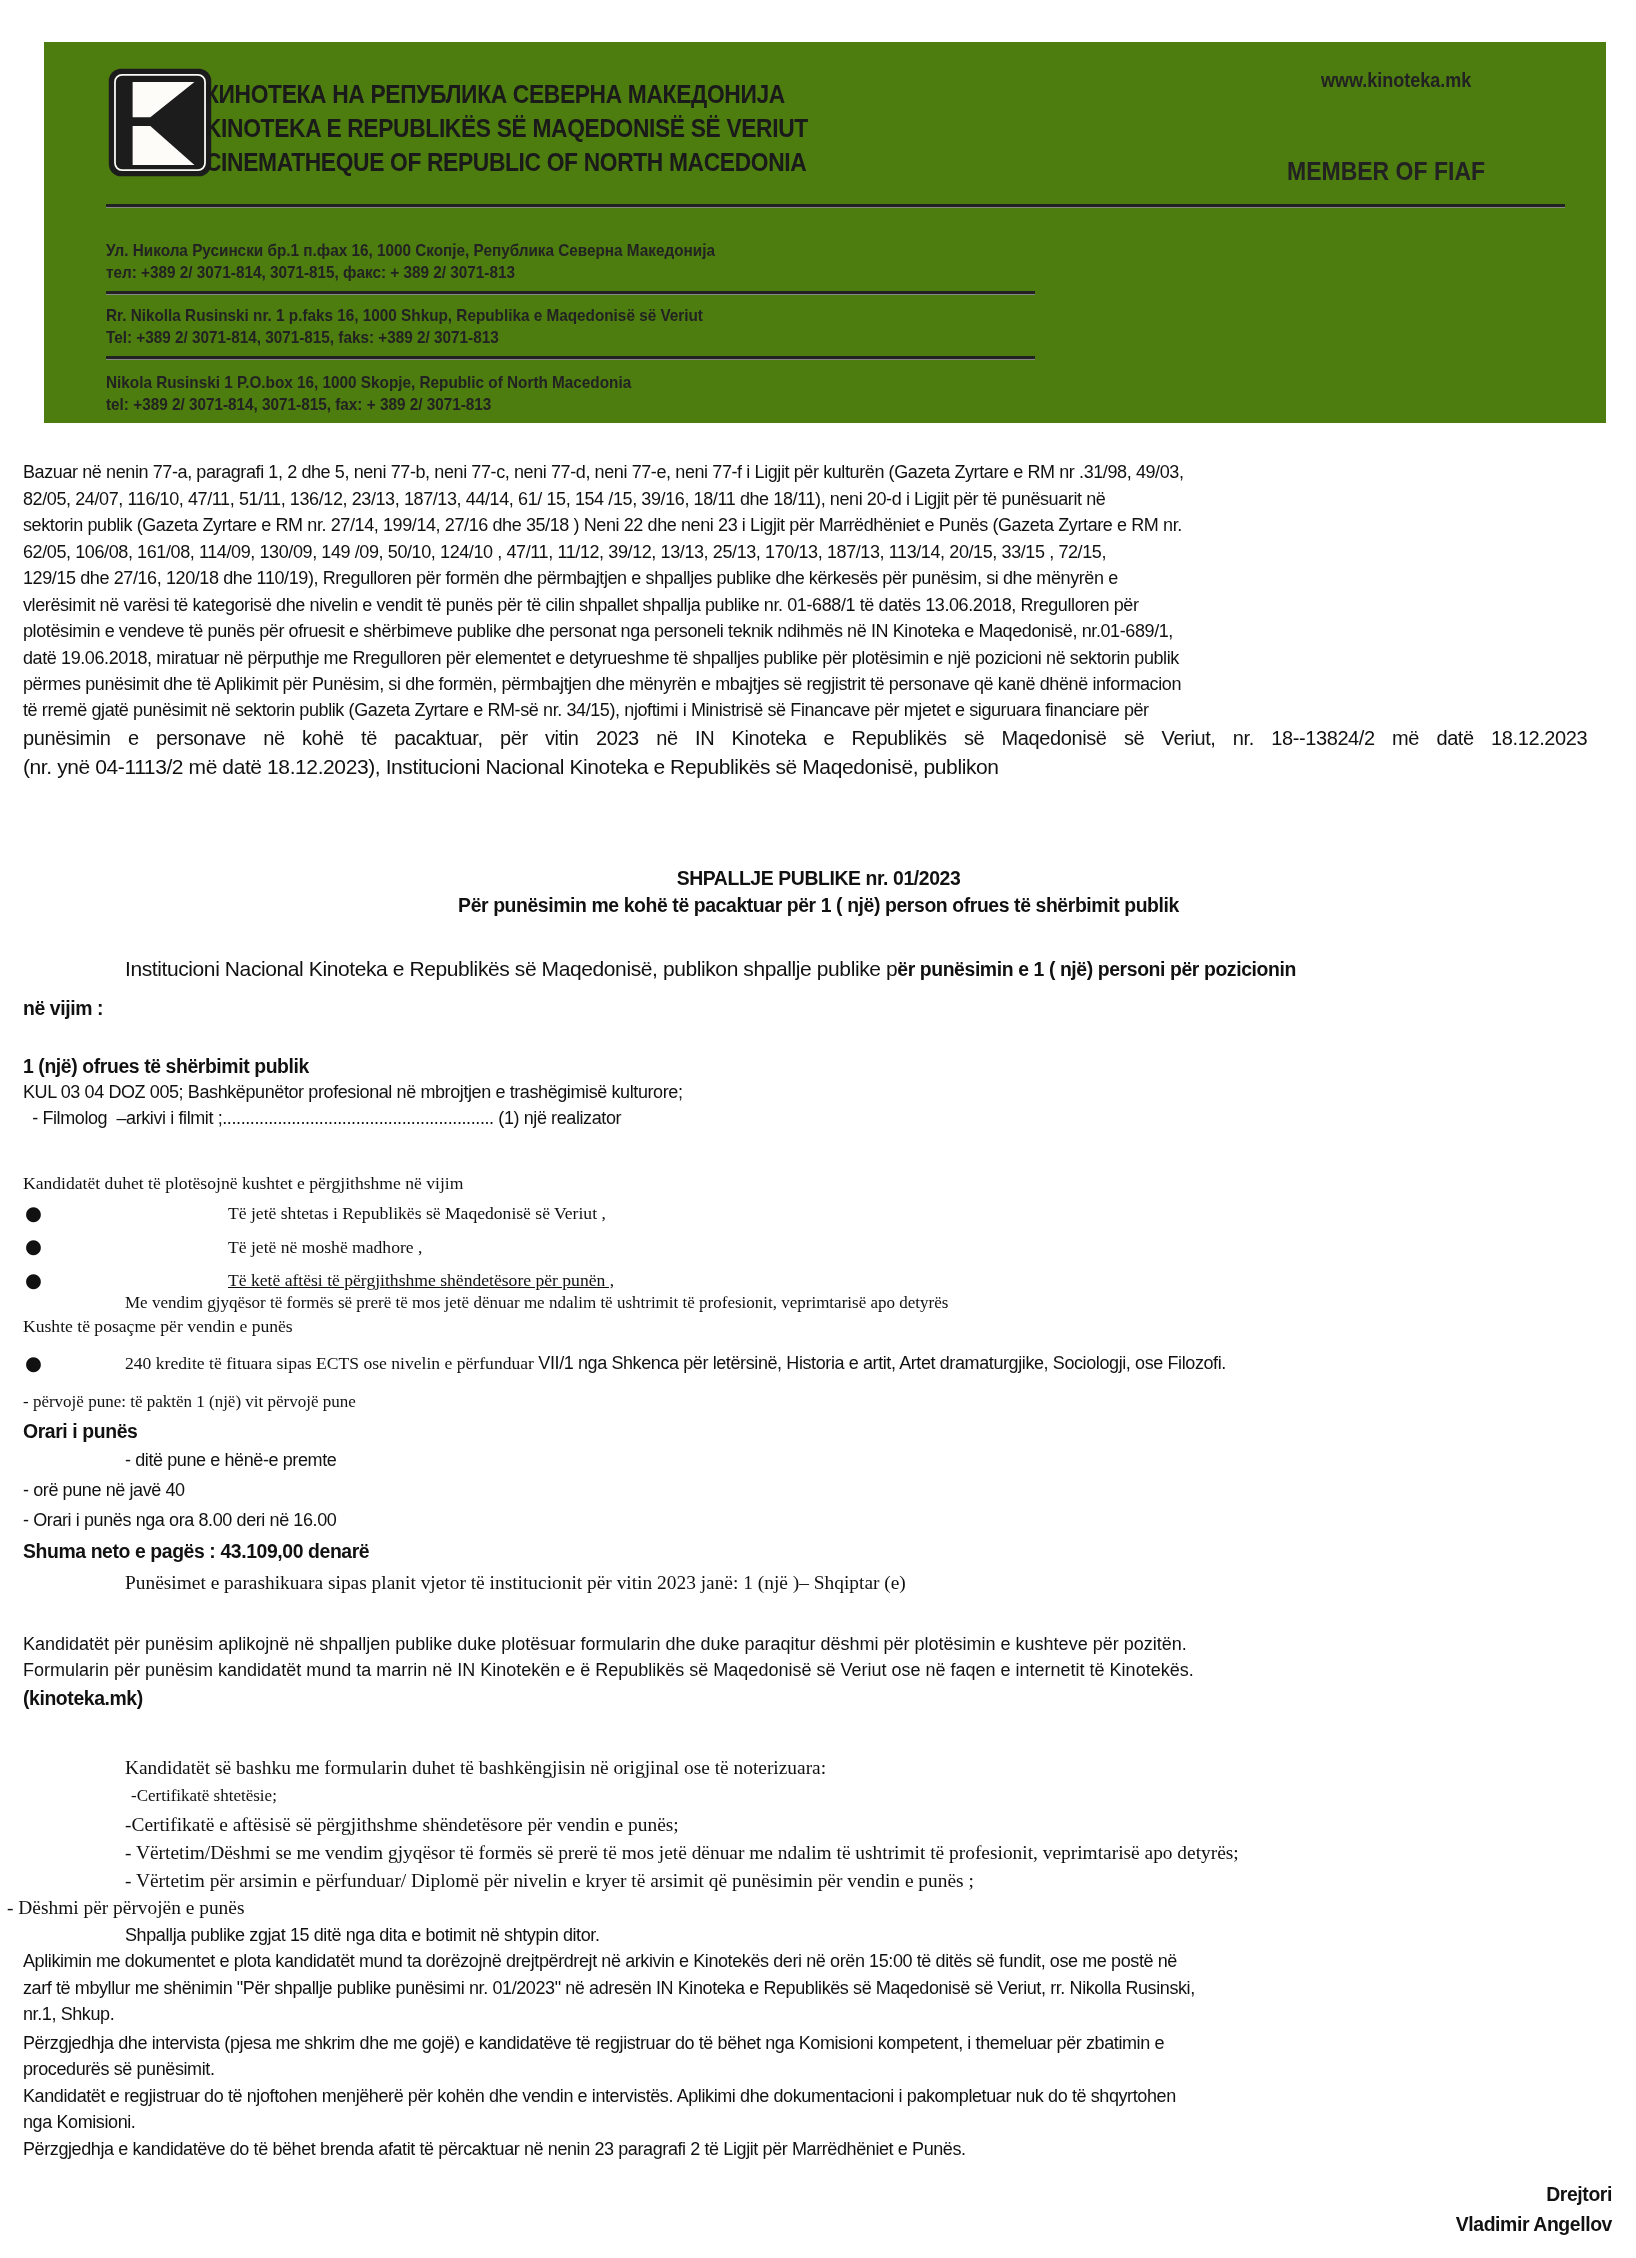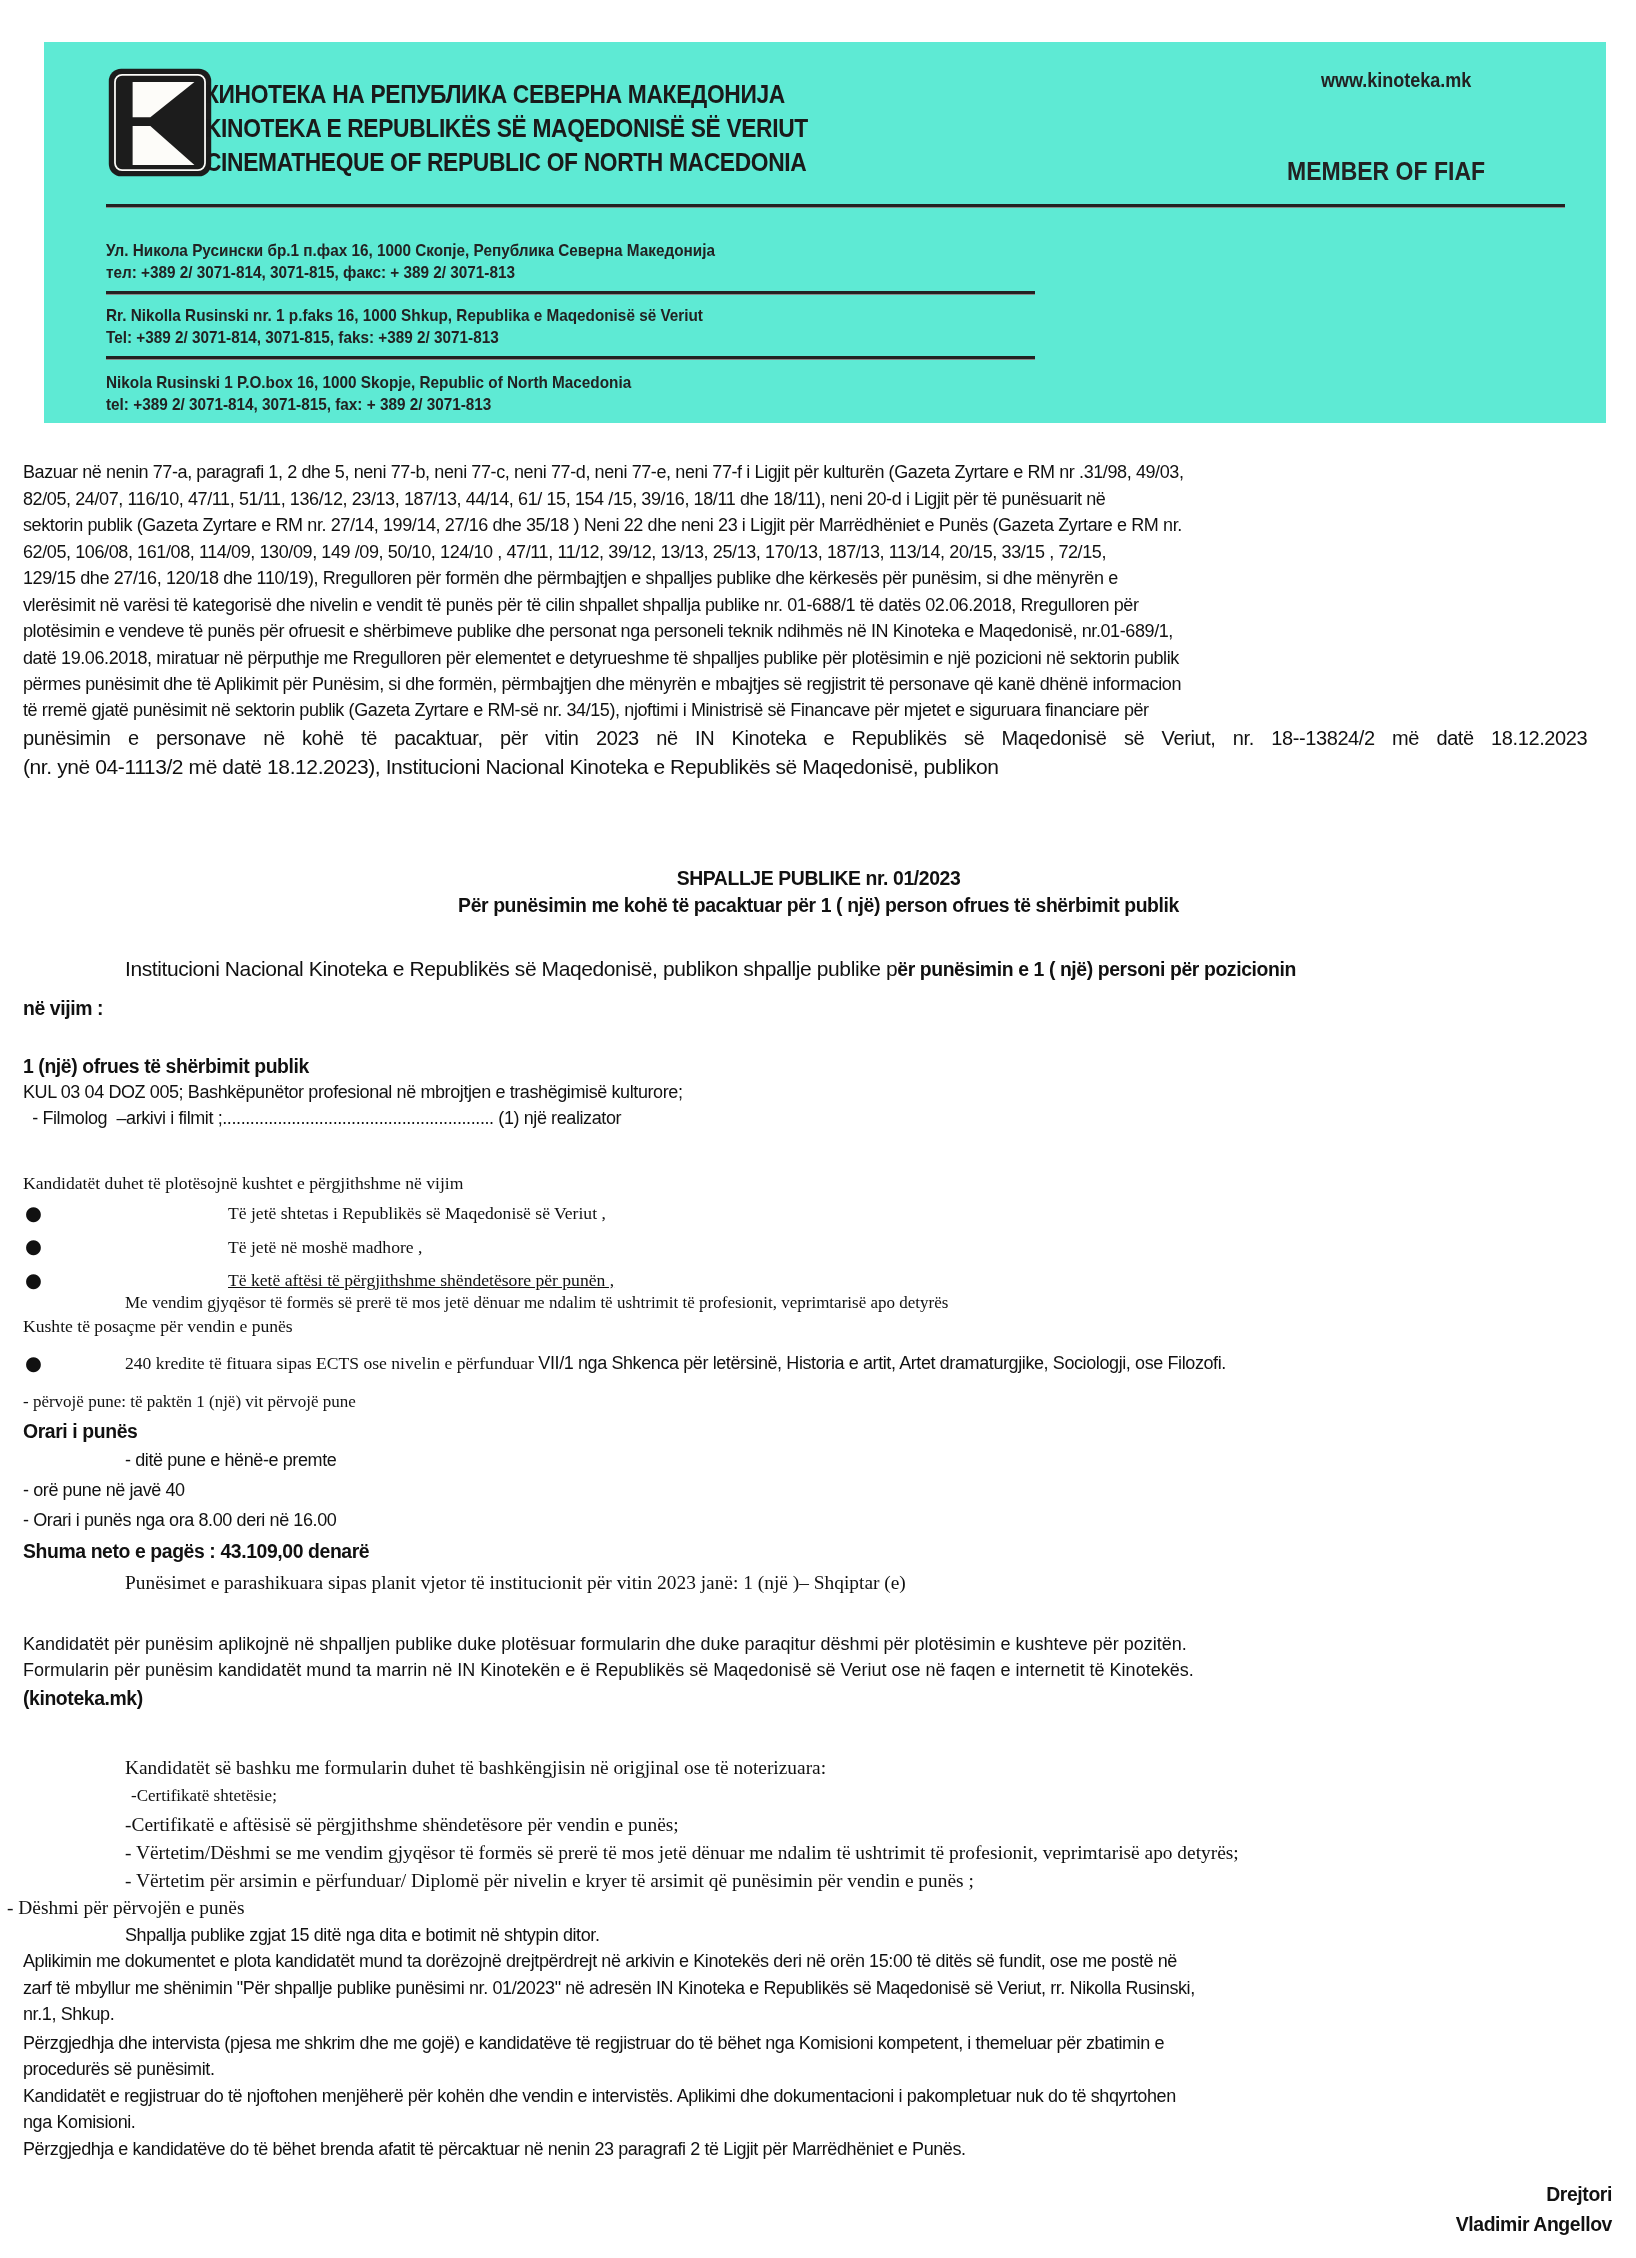--- a/index.html
+++ b/index.html
@@ -1,19 +1,19 @@
 <!DOCTYPE html>
 <html style="font-size:14px"><head>
 <meta charset="utf-8">
 <style>
   html, body { margin: 0; padding: 0; background: #ffffff; }
   body { width: 1637px; height: 2258px; position: relative; overflow: hidden; color: #111; }
 
   
-  #letterhead { position: absolute; left: 44px; top: 42px; width: 1562px; height: 381px; background: #5eead4; }
+  #letterhead { position: absolute; left: 44px; top: 42px; width: 1562px; height: 381px; background: #4d7c0f; }
   #logo { position: absolute; left: 62px; top: 24px; width: 108px; height: 113px; }
   .org-lines { position: absolute; left: 161px; top: 35px; }
   .org-line { font-family: "Liberation Sans", sans-serif; font-weight: bold; font-size: 26.5px; line-height: 34px; letter-spacing: -0.4px; color: #1a1a1a; transform: scaleX(0.86); transform-origin: left center; white-space: nowrap; }
   .website { position: absolute; left: 1277px; top: 26.5px; font-family: "Liberation Sans", sans-serif; font-weight: bold; font-size: 20px; color: #222; transform: scaleX(0.9); transform-origin: left center; }
   .fiaf { position: absolute; left: 1243px; top: 115px; font-family: "Liberation Sans", sans-serif; font-weight: bold; font-size: 25px; color: #222; transform: scaleX(0.92); transform-origin: left center; }
   .rule { position: absolute; height: 2.6px; background: #222; border-bottom: 0.9px solid #888; }
   .addr { position: absolute; left: 62px; font-family: "Liberation Sans", sans-serif; font-weight: bold; font-size: 17px; line-height: 22px; color: #222; transform: scaleX(0.9); transform-origin: left center; white-space: nowrap; }
   .line { position: absolute; white-space: nowrap; color: #111; }
   .ls { font-family: "Liberation Sans", sans-serif; font-size: 18px; letter-spacing: -0.4px; }
   .lsb { font-family: "Liberation Sans", sans-serif; font-size: 19.4px; font-weight: bold; letter-spacing: -0.4px; }
@@ -58,21 +58,21 @@
     <div>tel: +389 2/ 3071-814, 3071-815, fax: + 389 2/ 3071-813</div>
   </div>
 </div>
 
 <div>
   <div class="line ls" style="left:23px; top:462px;">Bazuar në nenin 77-a, paragrafi 1, 2 dhe 5, neni 77-b, neni 77-c, neni 77-d, neni 77-e, neni 77-f i Ligjit për kulturën (Gazeta Zyrtare e RM nr .31/98, 49/03,</div>
   <div class="line ls" style="left:23px; top:489px;">82/05, 24/07, 116/10, 47/11, 51/11, 136/12, 23/13, 187/13, 44/14, 61/ 15, 154 /15, 39/16, 18/11 dhe 18/11), neni 20-d i Ligjit për të punësuarit në</div>
   <div class="line ls" style="left:23px; top:515px;">sektorin publik (Gazeta Zyrtare e RM nr. 27/14, 199/14, 27/16 dhe 35/18 ) Neni 22 dhe neni 23 i Ligjit për Marrëdhëniet e Punës (Gazeta Zyrtare e RM nr.</div>
   <div class="line ls" style="left:23px; top:542px;">62/05, 106/08, 161/08, 114/09, 130/09, 149 /09, 50/10, 124/10 , 47/11, 11/12, 39/12, 13/13, 25/13, 170/13, 187/13, 113/14, 20/15, 33/15 , 72/15,</div>
   <div class="line ls" style="left:23px; top:568px;">129/15 dhe 27/16, 120/18 dhe 110/19), Rregulloren për formën dhe përmbajtjen e shpalljes publike dhe kërkesës për punësim, si dhe mënyrën e</div>
-  <div class="line ls" style="left:23px; top:595px;">vlerësimit në varësi të kategorisë dhe nivelin e vendit të punës për të cilin shpallet shpallja publike nr. 01-688/1 të datës 02.06.2018, Rregulloren për</div>
+  <div class="line ls" style="left:23px; top:595px;">vlerësimit në varësi të kategorisë dhe nivelin e vendit të punës për të cilin shpallet shpallja publike nr. 01-688/1 të datës 13.06.2018, Rregulloren për</div>
   <div class="line ls" style="left:23px; top:621px;">plotësimin e vendeve të punës për ofruesit e shërbimeve publike dhe personat nga personeli teknik ndihmës në IN Kinoteka e Maqedonisë, nr.01-689/1,</div>
   <div class="line ls" style="left:23px; top:648px;">datë 19.06.2018, miratuar në përputhje me Rregulloren për elementet e detyrueshme të shpalljes publike për plotësimin e një pozicioni në sektorin publik</div>
   <div class="line ls" style="left:23px; top:674px;">përmes punësimit dhe të Aplikimit për Punësim, si dhe formën, përmbajtjen dhe mënyrën e mbajtjes së regjistrit të personave që kanë dhënë informacion</div>
   <div class="line ls" style="left:23px; top:700px;">të rremë gjatë punësimit në sektorin publik (Gazeta Zyrtare e RM-së nr. 34/15), njoftimi i Ministrisë së Financave për mjetet e siguruara financiare për</div>
   <div class="line ls" style="left: 23px; top: 727px; font-size: 20px; word-spacing: 12.2px;">punësimin e personave në kohë të pacaktuar, për vitin 2023 në IN Kinoteka  e Republikës së Maqedonisë së Veriut, nr. 18--13824/2 më datë 18.12.2023</div>
   <div class="line ls" style="left:23px; top:755px; font-size:21px;">(nr. ynë 04-1113/2 më datë  18.12.2023), Institucioni Nacional Kinoteka e Republikës së Maqedonisë, publikon</div>
 </div>
 
 <div class="line lsb center" style="top:867px;">SHPALLJE PUBLIKE nr. 01/2023</div>
 <div class="line lsb center" style="top:894px;">Për punësimin me kohë të pacaktuar për  1 ( një) person ofrues të shërbimit publik</div>

